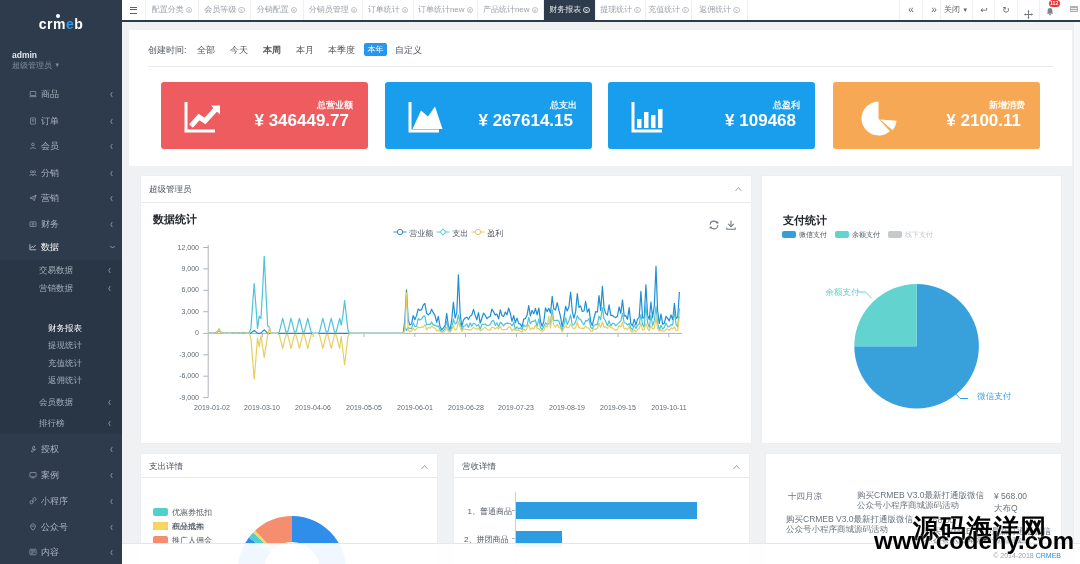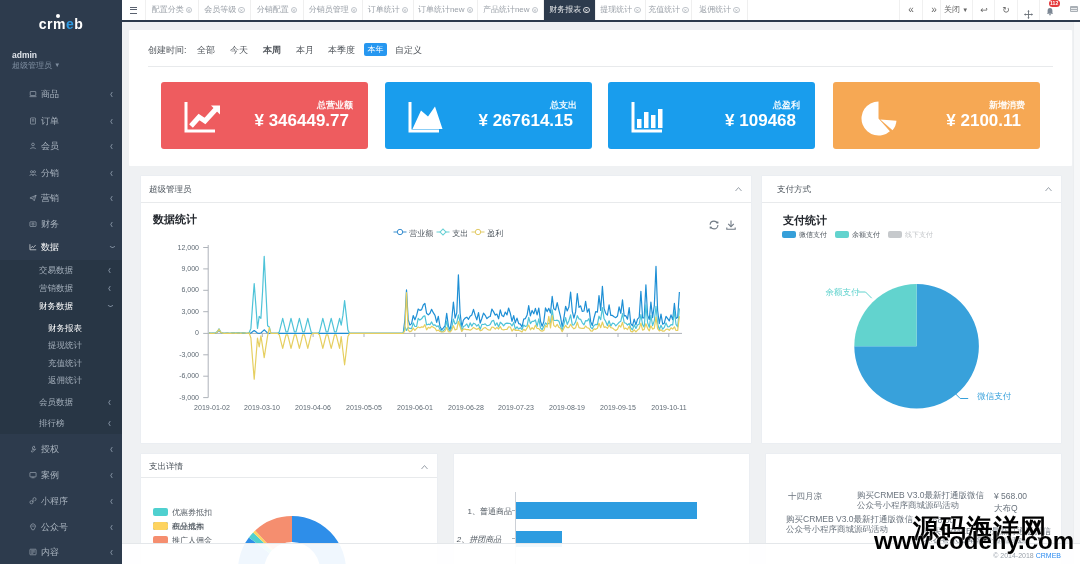--- a/index.html
+++ b/index.html
@@ -145,24 +145,20 @@
       <span class="mt">数据</span>
       <span class="chev" style="transform:rotate(-90deg) scaleY(1.4);">‹</span>
     </div>
     <div class="smi" style="top:259px">
       <span class="mt2">交易数据</span>
       <span class="chev">‹</span>
     </div>
     <div class="smi" style="top:277px">
       <span class="mt2">营销数据</span>
       <span class="chev">‹</span>
-    </div>
-    <div class="smi act" style="top:295px">
-      <span class="mt2">财务数据</span>
-      <span class="chev" style="transform:rotate(-90deg) scaleY(1.4);">‹</span>
     </div>
     <div class="smi act" style="top:317px">
       <span class="mt3">财务报表</span>
     </div>
     <div class="smi" style="top:334px">
       <span class="mt3">提现统计</span>
     </div>
     <div class="smi" style="top:352px">
       <span class="mt3">充值统计</span>
     </div>
@@ -396,25 +392,20 @@
     <div class="xl" style="left:198px">2019-05-05</div>
     <div class="xl" style="left:249px">2019-06-01</div>
     <div class="xl" style="left:300px">2019-06-28</div>
     <div class="xl" style="left:350px">2019-07-23</div>
     <div class="xl" style="left:401px">2019-08-19</div>
     <div class="xl" style="left:452px">2019-09-15</div>
     <div class="xl" style="left:503px">2019-10-11</div>
 </div>
 
 <div class="card" id="paycard" style="left:761px;top:175px;width:301px;height:269px;">
-  <div class="chead"><span class="ht" style="margin-left:15px;">支付方式</span><span class="up">
-        <svg width="7" height="7" viewBox="0 0 7 7">
-          <polyline points="0.5,5 3.5,1.5 6.5,5" stroke="#9aa2ab" stroke-width="1" fill="none"></polyline>
-        </svg>
-      </span></div>
   <div class="ttl" style="position:absolute;left:21px;top:37px;">支付统计</div>
   <div style="position:absolute;left:20px;top:54px;font-size:7px;color:#525a62;">
     <span class="legsw" style="background:#369fd9;"></span>微信支付
     <span class="legsw" style="background:#62d3ce;margin-left:6px;"></span>余额支付
     <span class="legsw" style="background:#c6c9cc;margin-left:6px;"></span><span style="color:#c3c6c9;">线下支付</span>
   </div>
   <svg style="position:absolute;left:0;top:0;" width="299" height="267" viewBox="0 0 299 267">
 <path d="M154.60000000000002,170.2 L154.60,107.90 A62.3,62.3 0 1 1 92.30,170.20 Z" fill="#38a1db"></path>
 <path d="M154.60000000000002,170.2 L92.30,170.20 A62.3,62.3 0 0 1 154.60,107.90 Z" fill="#62d3ce"></path>
 <polyline points="109.7,122.2 103.5,116.0 95.5,116.0" fill="none" stroke="#62d3ce" stroke-width="1"></polyline>
@@ -435,22 +426,27 @@
   <div class="dlg" style="top:67px;font-family:Liberation Serif, serif;"><i style="background:#fdd35f;"></i>积分抵扣</div>
   <div class="dlg" style="top:81px;"><i style="background:#f58e6f;"></i>推广人佣金</div>
   <svg style="position:absolute;left:0;top:0;" width="296" height="128" viewBox="0 0 296 128">
       <path d="M151.00,62.00 A54,54 0 1 1 107.87,83.50 L128.64,99.15 A28,28 0 1 0 151.00,88.00 Z" fill="#2e8ee9"></path>
       <path d="M107.87,83.50 A54,54 0 0 1 112.16,78.49 L130.86,96.55 A28,28 0 0 0 128.64,99.15 Z" fill="#4fd0cf"></path>
       <path d="M112.16,78.49 A54,54 0 0 1 114.17,76.51 L131.90,95.52 A28,28 0 0 0 130.86,96.55 Z" fill="#fdd35f"></path>
       <path d="M114.17,76.51 A54,54 0 0 1 151.00,62.00 L151.00,88.00 A28,28 0 0 0 131.90,95.52 Z" fill="#f58e6f"></path>
     </svg>
 </div>
 <div class="card" style="left:453px;top:453px;width:297px;height:130px;">
+  <div class="chead sm"><span class="ht">营收详情</span><span class="up">
+        <svg width="7" height="7" viewBox="0 0 7 7">
+          <polyline points="0.5,5 3.5,1.5 6.5,5" stroke="#9aa2ab" stroke-width="1" fill="none"></polyline>
+        </svg>
+      </span></div>
   <div style="position:absolute;left:10px;top:52px;width:48px;text-align:right;font-size:8px;color:#525a62;white-space:nowrap;">1、普通商品</div>
-  <div style="position:absolute;left:1px;top:80px;width:48px;text-align:center;font-size:8px;color:#525a62;white-space:nowrap;font-style:italic;">2、拼团商品</div>
+  <div style="position:absolute;left:10px;top:80px;width:48px;text-align:left;font-size:8px;color:#525a62;white-space:nowrap;">2、拼团商品</div>
   <div style="position:absolute;left:61px;top:38px;width:1px;height:80px;background:#ccd0d6;"></div>
   <div style="position:absolute;left:58px;top:56px;width:3px;height:1px;background:#aab2ba;"></div>
   <div style="position:absolute;left:58px;top:84px;width:3px;height:1px;background:#aab2ba;"></div>
   <div style="position:absolute;left:62px;top:48px;width:181px;height:17px;background:#2d9ce0;"></div>
   <div style="position:absolute;left:62px;top:77px;width:46px;height:16px;background:#2d9ce0;"></div>
 </div>
 <div class="card" style="left:765px;top:453px;width:297px;height:130px;">
   <div style="position:absolute;left:22px;top:37px;font-size:8.5px;color:#6a737d;">十四月凉</div>
   <div style="position:absolute;left:91px;top:37px;width:134px;font-size:8.5px;color:#6a737d;line-height:9.5px;">购买CRMEB V3.0最新打通版微信公众号小程序商城源码活动</div>
   <div style="position:absolute;left:228px;top:37px;font-size:8.5px;color:#6a737d;">¥ 568.00</div>

